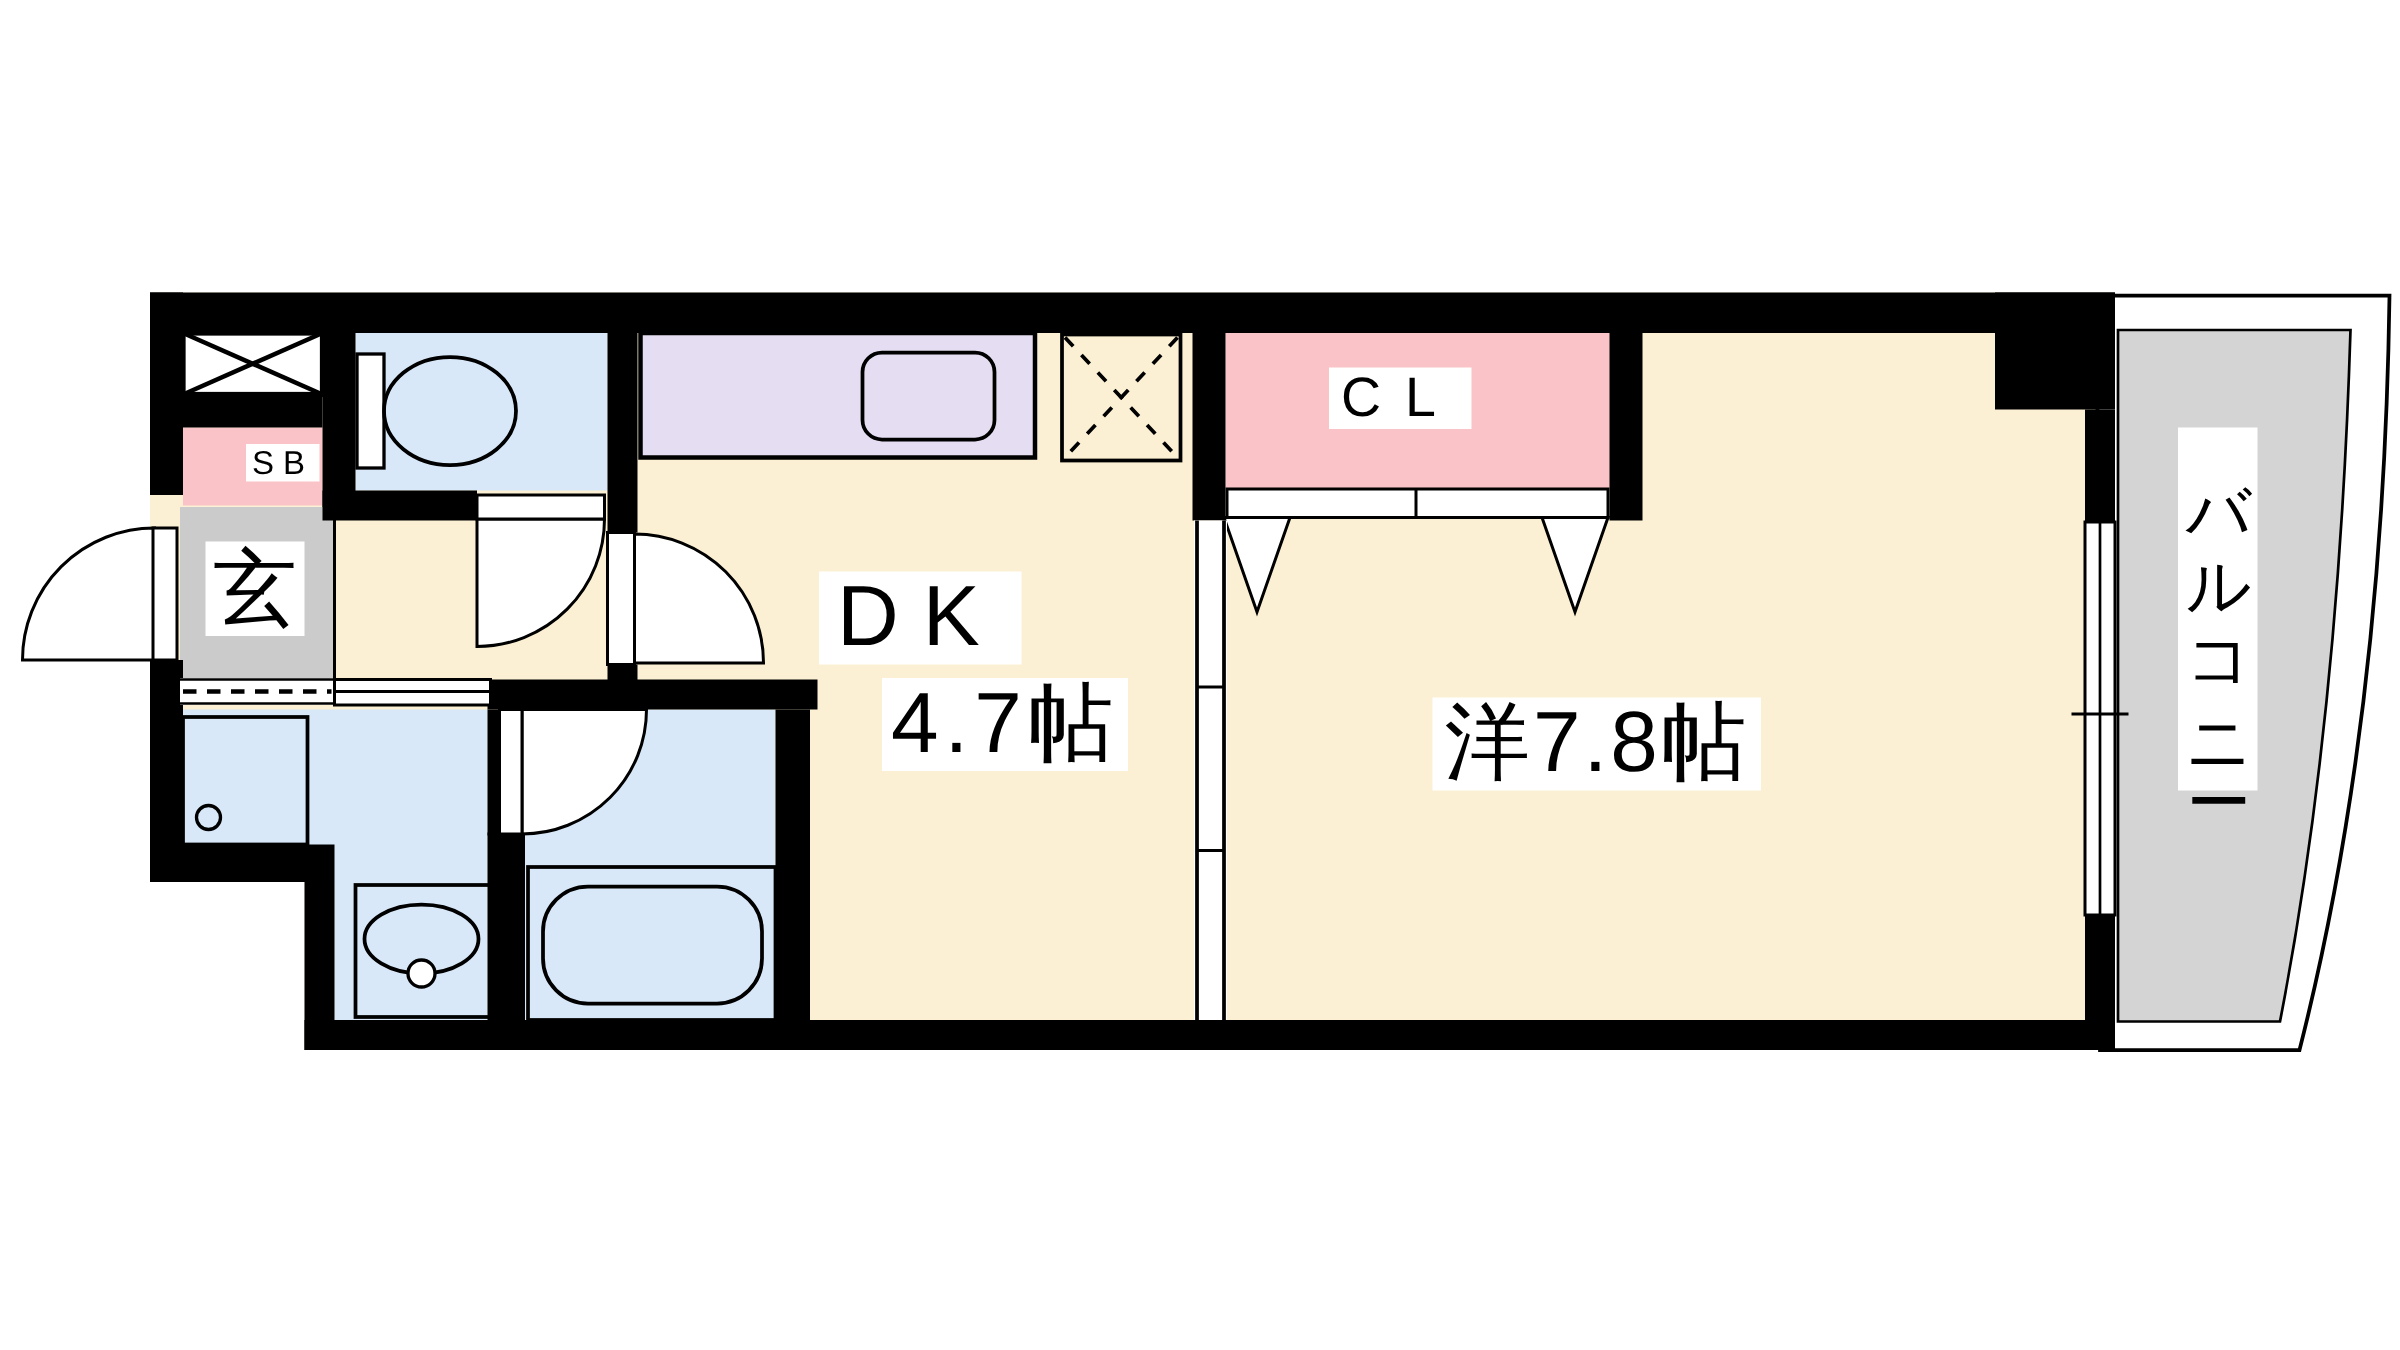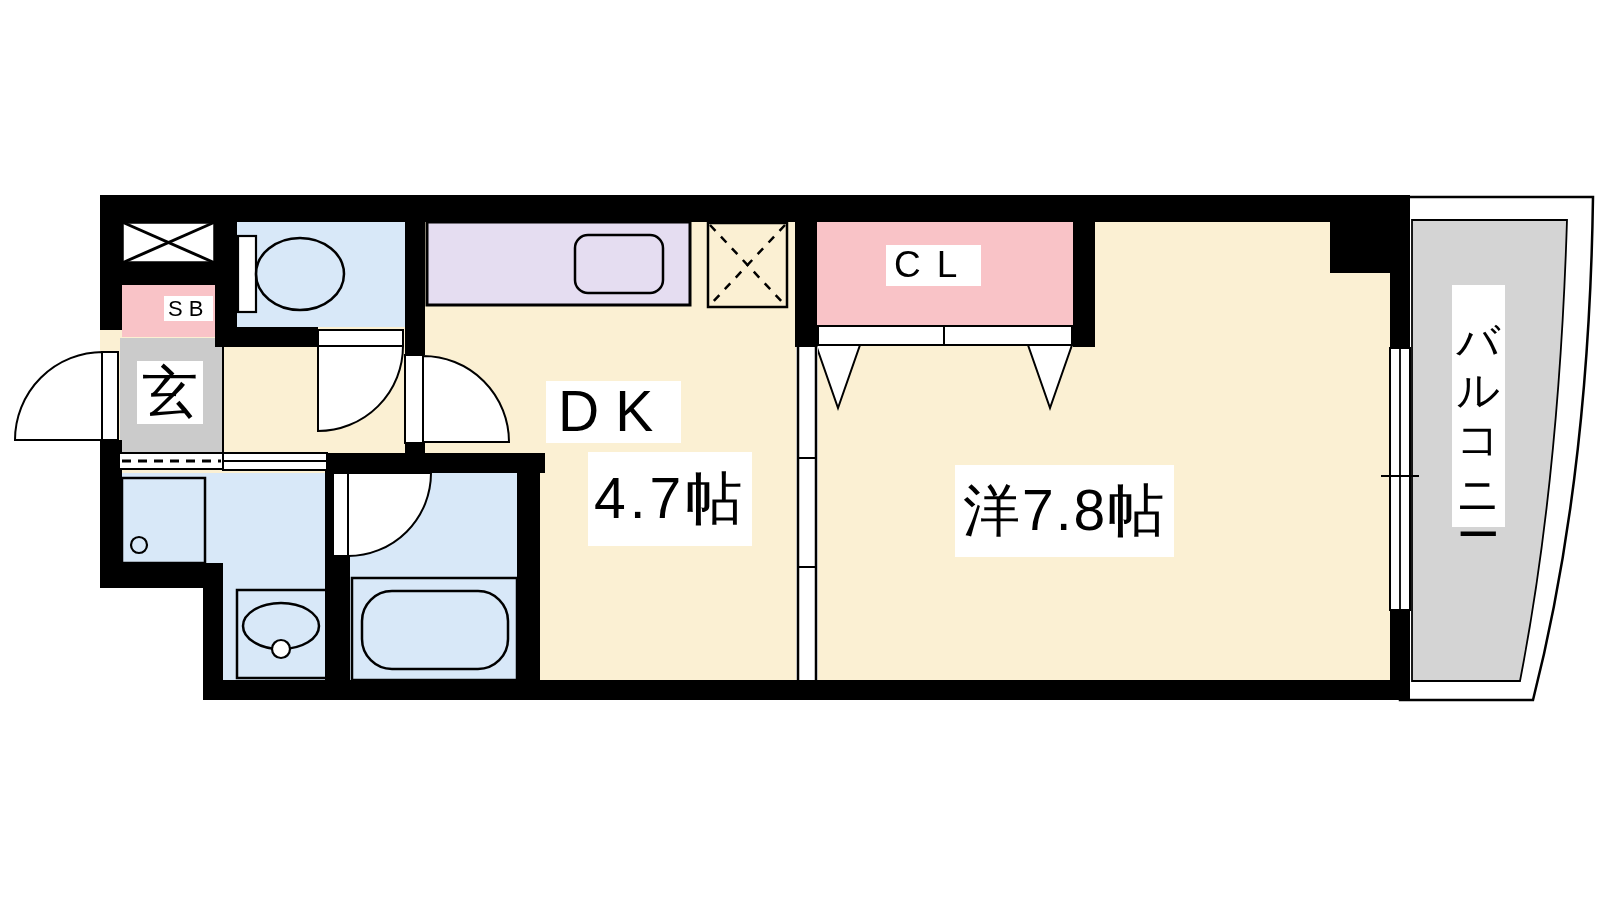--- a/index.html
+++ b/index.html
@@ -4,22 +4,22 @@
 <style>
   html,body{margin:0;padding:0;background:#ffffff;}
   #stage{position:relative;width:1600px;height:900px;background:#ffffff;overflow:hidden;
          font-family:"Liberation Sans","DejaVu Sans",sans-serif;}
   #plan-svg{position:absolute;left:0;top:0;}
   .label{position:absolute;background:#ffffff;color:#000;line-height:1.05;
          white-space:nowrap;font-weight:500;}
   .label-sb{left:141px;top:296px;font-size:22px;letter-spacing:6px;padding:1px 4px;margin-left:23px;}
   .label-genkan{left:137px;top:361px;font-size:56px;padding:2px 5px;}
   .label-dk{left:546px;top:381px;font-size:57px;letter-spacing:16px;padding:1px 12px;}
-  .label-dk-size{left:588px;top:452px;font-size:57px;letter-spacing:4px;padding:17px 6px;text-align:center;}
-  .label-room{left:955px;top:465px;font-size:57px;letter-spacing:2px;padding:16px 8px;}
+  .label-dk-size{left:588px;top:452px;font-size:57px;letter-spacing:4px;padding:1px 6px;text-align:center;}
+  .label-room{left:955px;top:465px;font-size:57px;letter-spacing:2px;padding:1px 8px;}
   .label-cl{left:886px;top:245px;font-size:37px;letter-spacing:16px;padding:1px 8px;text-align:right;}
   .label-balcony{left:1452px;top:285px;font-size:43px;padding:8px 4px;
                  writing-mode:vertical-rl;letter-spacing:6px;}
 </style>
 </head>
 <body>
 
 <div id="stage">
 
 <svg id="plan-svg" width="1600" height="900" viewBox="0 0 1600 900">

